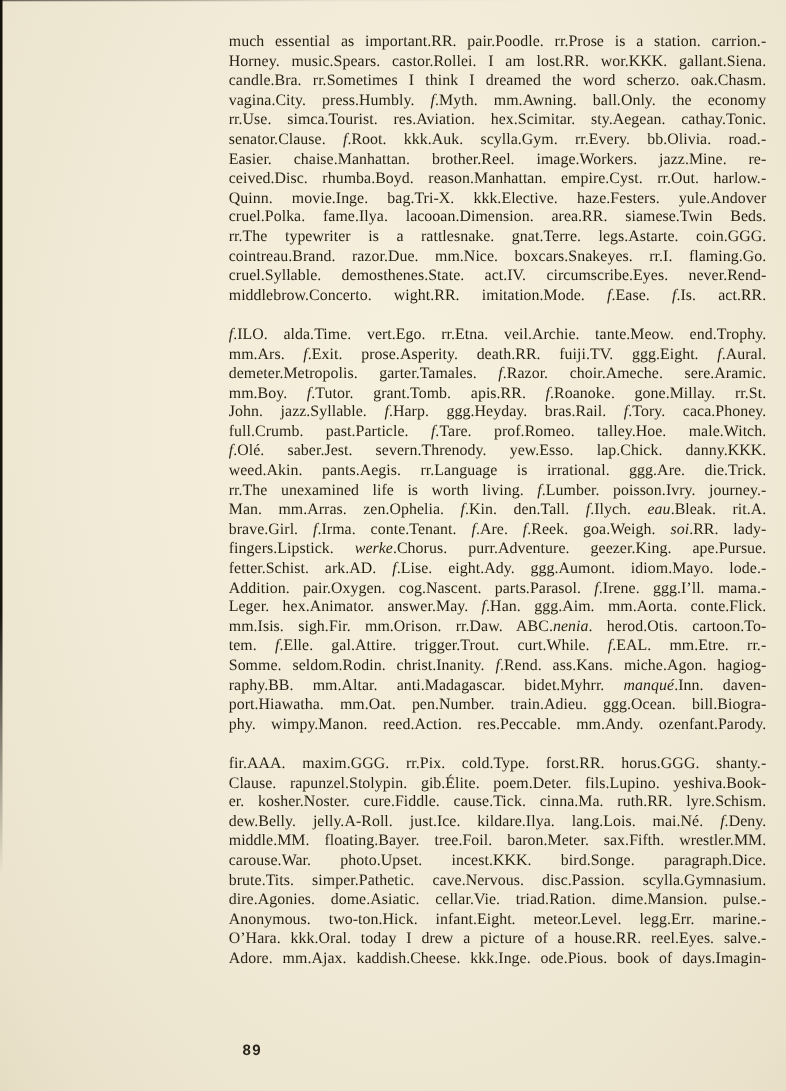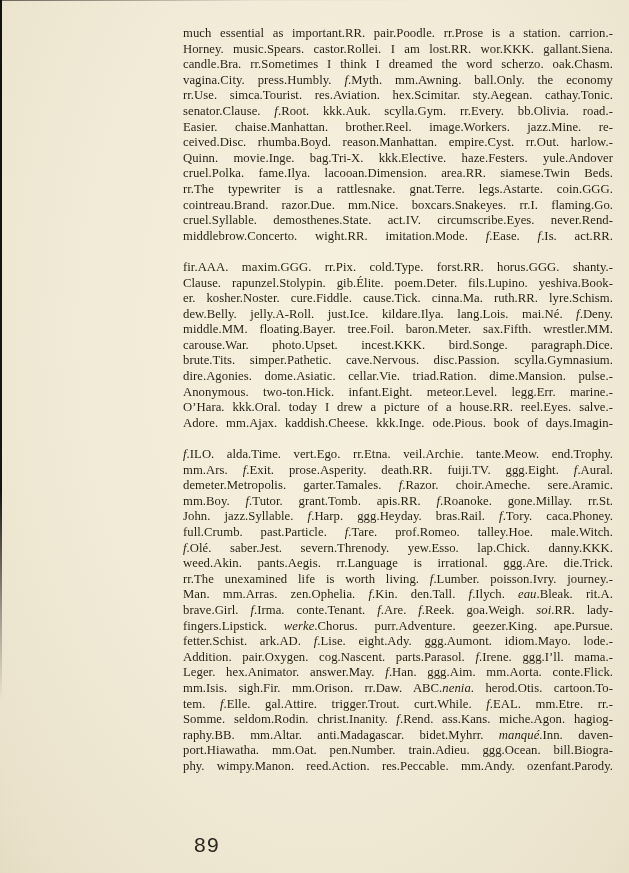--- a/index.html
+++ b/index.html
@@ -59,22 +59,22 @@
     white-space: normal;
   }
   .line i {
     font-style: italic;
   }
   .page-number {
     position: absolute;
     left: 194px;
     top: 833px;
     font-family: "Liberation Sans", sans-serif;
-    font-size: 21px;
-    font-weight: 400;
+    font-size: 12px;
+    font-weight: 700;
     color: #2b261d;
     letter-spacing: 1.2px;
   }
 </style>
 </head>
 <body>
 
 <div class="page">
   <div class="top-edge"></div>
   <div class="left-edge"></div>
@@ -90,33 +90,20 @@
         <div class="line">Easier. chaise.Manhattan. brother.Reel. image.Workers. jazz.Mine. re-</div>
         <div class="line">ceived.Disc. rhumba.Boyd. reason.Manhattan. empire.Cyst. rr.Out. harlow.-</div>
         <div class="line">Quinn. movie.Inge. bag.Tri-X. kkk.Elective. haze.Festers. yule.Andover</div>
         <div class="line">cruel.Polka. fame.Ilya. lacooan.Dimension. area.RR. siamese.Twin Beds.</div>
         <div class="line">rr.The typewriter is a rattlesnake. gnat.Terre. legs.Astarte. coin.GGG.</div>
         <div class="line">cointreau.Brand. razor.Due. mm.Nice. boxcars.Snakeyes. rr.I. flaming.Go.</div>
         <div class="line">cruel.Syllable. demosthenes.State. act.IV. circumscribe.Eyes. never.Rend-</div>
         <div class="line">middlebrow.Concerto. wight.RR. imitation.Mode. <i>f</i>.Ease. <i>f</i>.Is. act.RR.</div>
       </div>
       <div class="para">
-        <div class="line">fir.AAA. maxim.GGG. rr.Pix. cold.Type. forst.RR. horus.GGG. shanty.-</div>
-        <div class="line">Clause. rapunzel.Stolypin. gib.Élite. poem.Deter. fils.Lupino. yeshiva.Book-</div>
-        <div class="line">er. kosher.Noster. cure.Fiddle. cause.Tick. cinna.Ma. ruth.RR. lyre.Schism.</div>
-        <div class="line">dew.Belly. jelly.A-Roll. just.Ice. kildare.Ilya. lang.Lois. mai.Né. <i>f</i>.Deny.</div>
-        <div class="line">middle.MM. floating.Bayer. tree.Foil. baron.Meter. sax.Fifth. wrestler.MM.</div>
-        <div class="line">carouse.War. photo.Upset. incest.KKK. bird.Songe. paragraph.Dice.</div>
-        <div class="line">brute.Tits. simper.Pathetic. cave.Nervous. disc.Passion. scylla.Gymnasium.</div>
-        <div class="line">dire.Agonies. dome.Asiatic. cellar.Vie. triad.Ration. dime.Mansion. pulse.-</div>
-        <div class="line">Anonymous. two-ton.Hick. infant.Eight. meteor.Level. legg.Err. marine.-</div>
-        <div class="line">O’Hara. kkk.Oral. today I drew a picture of a house.RR. reel.Eyes. salve.-</div>
-        <div class="line">Adore. mm.Ajax. kaddish.Cheese. kkk.Inge. ode.Pious. book of days.Imagin-</div>
-      </div>
-      <div class="para">
         <div class="line"><i>f</i>.ILO. alda.Time. vert.Ego. rr.Etna. veil.Archie. tante.Meow. end.Trophy.</div>
         <div class="line">mm.Ars. <i>f</i>.Exit. prose.Asperity. death.RR. fuiji.TV. ggg.Eight. <i>f</i>.Aural.</div>
         <div class="line">demeter.Metropolis. garter.Tamales. <i>f</i>.Razor. choir.Ameche. sere.Aramic.</div>
         <div class="line">mm.Boy. <i>f</i>.Tutor. grant.Tomb. apis.RR. <i>f</i>.Roanoke. gone.Millay. rr.St.</div>
         <div class="line">John. jazz.Syllable. <i>f</i>.Harp. ggg.Heyday. bras.Rail. <i>f</i>.Tory. caca.Phoney.</div>
         <div class="line">full.Crumb. past.Particle. <i>f</i>.Tare. prof.Romeo. talley.Hoe. male.Witch.</div>
         <div class="line"><i>f</i>.Olé. saber.Jest. severn.Threnody. yew.Esso. lap.Chick. danny.KKK.</div>
         <div class="line">weed.Akin. pants.Aegis. rr.Language is irrational. ggg.Are. die.Trick.</div>
         <div class="line">rr.The unexamined life is worth living. <i>f</i>.Lumber. poisson.Ivry. journey.-</div>
         <div class="line">Man. mm.Arras. zen.Ophelia. <i>f</i>.Kin. den.Tall. <i>f</i>.Ilych. <i>eau</i>.Bleak. rit.A.</div>
@@ -125,16 +112,29 @@
         <div class="line">fetter.Schist. ark.AD. <i>f</i>.Lise. eight.Ady. ggg.Aumont. idiom.Mayo. lode.-</div>
         <div class="line">Addition. pair.Oxygen. cog.Nascent. parts.Parasol. <i>f</i>.Irene. ggg.I’ll. mama.-</div>
         <div class="line">Leger. hex.Animator. answer.May. <i>f</i>.Han. ggg.Aim. mm.Aorta. conte.Flick.</div>
         <div class="line">mm.Isis. sigh.Fir. mm.Orison. rr.Daw. ABC.<i>nenia</i>. herod.Otis. cartoon.To-</div>
         <div class="line">tem. <i>f</i>.Elle. gal.Attire. trigger.Trout. curt.While. <i>f</i>.EAL. mm.Etre. rr.-</div>
         <div class="line">Somme. seldom.Rodin. christ.Inanity. <i>f</i>.Rend. ass.Kans. miche.Agon. hagiog-</div>
         <div class="line">raphy.BB. mm.Altar. anti.Madagascar. bidet.Myhrr. <i>manqué</i>.Inn. daven-</div>
         <div class="line">port.Hiawatha. mm.Oat. pen.Number. train.Adieu. ggg.Ocean. bill.Biogra-</div>
         <div class="line">phy. wimpy.Manon. reed.Action. res.Peccable. mm.Andy. ozenfant.Parody.</div>
       </div>
+      <div class="para">
+        <div class="line">fir.AAA. maxim.GGG. rr.Pix. cold.Type. forst.RR. horus.GGG. shanty.-</div>
+        <div class="line">Clause. rapunzel.Stolypin. gib.Élite. poem.Deter. fils.Lupino. yeshiva.Book-</div>
+        <div class="line">er. kosher.Noster. cure.Fiddle. cause.Tick. cinna.Ma. ruth.RR. lyre.Schism.</div>
+        <div class="line">dew.Belly. jelly.A-Roll. just.Ice. kildare.Ilya. lang.Lois. mai.Né. <i>f</i>.Deny.</div>
+        <div class="line">middle.MM. floating.Bayer. tree.Foil. baron.Meter. sax.Fifth. wrestler.MM.</div>
+        <div class="line">carouse.War. photo.Upset. incest.KKK. bird.Songe. paragraph.Dice.</div>
+        <div class="line">brute.Tits. simper.Pathetic. cave.Nervous. disc.Passion. scylla.Gymnasium.</div>
+        <div class="line">dire.Agonies. dome.Asiatic. cellar.Vie. triad.Ration. dime.Mansion. pulse.-</div>
+        <div class="line">Anonymous. two-ton.Hick. infant.Eight. meteor.Level. legg.Err. marine.-</div>
+        <div class="line">O’Hara. kkk.Oral. today I drew a picture of a house.RR. reel.Eyes. salve.-</div>
+        <div class="line">Adore. mm.Ajax. kaddish.Cheese. kkk.Inge. ode.Pious. book of days.Imagin-</div>
+      </div>
     </main>
 
   <div class="page-number">89</div>
 </div>
 
 </body></html>

